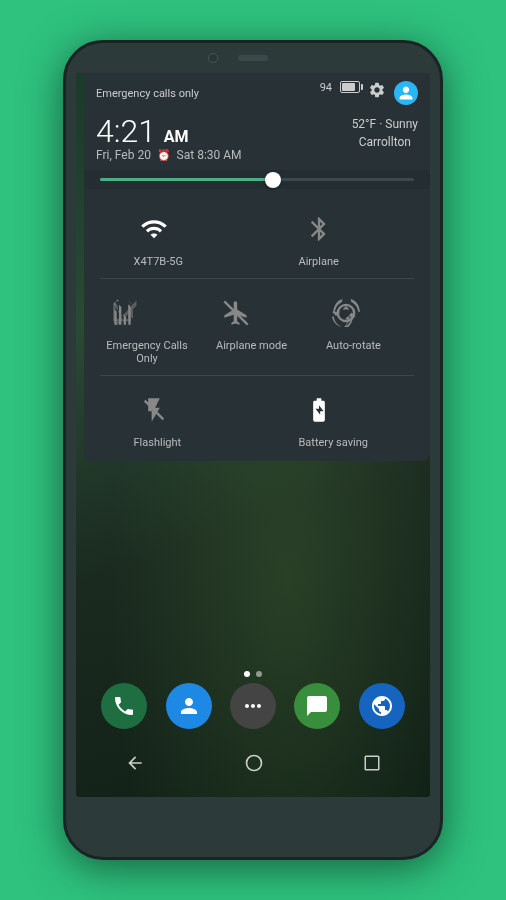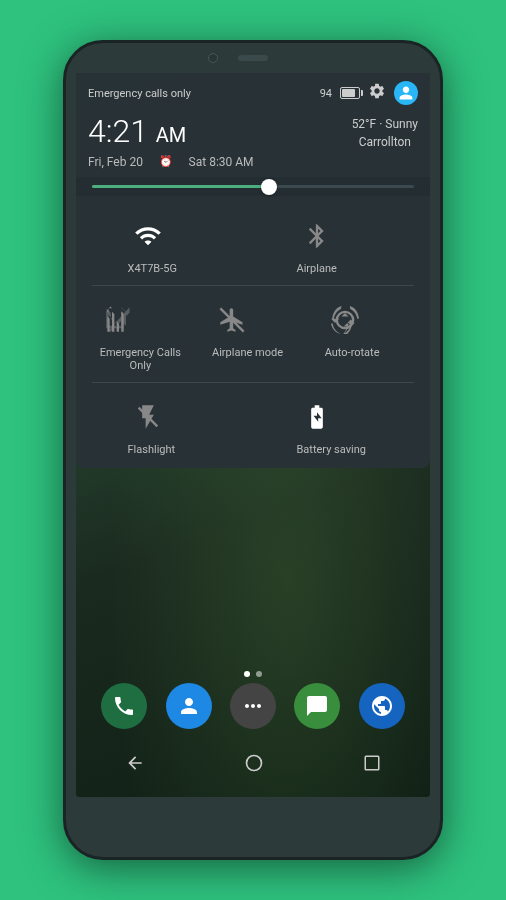--- a/index.html
+++ b/index.html
@@ -64,39 +64,38 @@
       width: 10px;
       height: 10px;
       background: #2a3535;
       border-radius: 50%;
       border: 1px solid #4a5555;
     }
     
     .notification-panel {
       position: absolute;
       top: 0;
-      left: 0;
+      left: 8px;
       right: 0;
       background: rgba(40,50,55,0.97);
       border-radius: 0 0 8px 8px;
       z-index: 10;
     }
     .status-bar {
       padding: 8px 12px 6px;
       display: flex;
       align-items: center;
       justify-content: space-between;
     }
     .status-text {
       color: #ccc;
       font-size: 11px;
     }
     .status-icons {
       display: flex;
-      align-items: center;
       gap: 8px;
     }
     .battery-icon {
       width: 20px;
       height: 12px;
       border: 1.5px solid #ccc;
       border-radius: 2px;
       position: relative;
     }
     .battery-icon::after {
@@ -141,29 +140,30 @@
       align-items: flex-start;
     }
     .time-left {}
     .time-display {
       color: white;
       font-size: 32px;
       font-weight: 300;
       line-height: 1;
     }
     .time-ampm {
-      font-size: 20px;
-      font-weight: 400;
+      font-size: 16px;
+      font-weight: 700;
     }
     .date-row {
       display: flex;
-      gap: 16px;
+      align-items: center;
+      gap: 6px;
       color: #bbb;
       font-size: 12px;
-      margin-top: 8px;
+      margin-top: 1px;
     }
     .alarm-icon {
       font-size: 11px;
     }
     .weather-section {
       text-align: center;
       color: #ccc;
       font-size: 12px;
       line-height: 1.5;
     }

